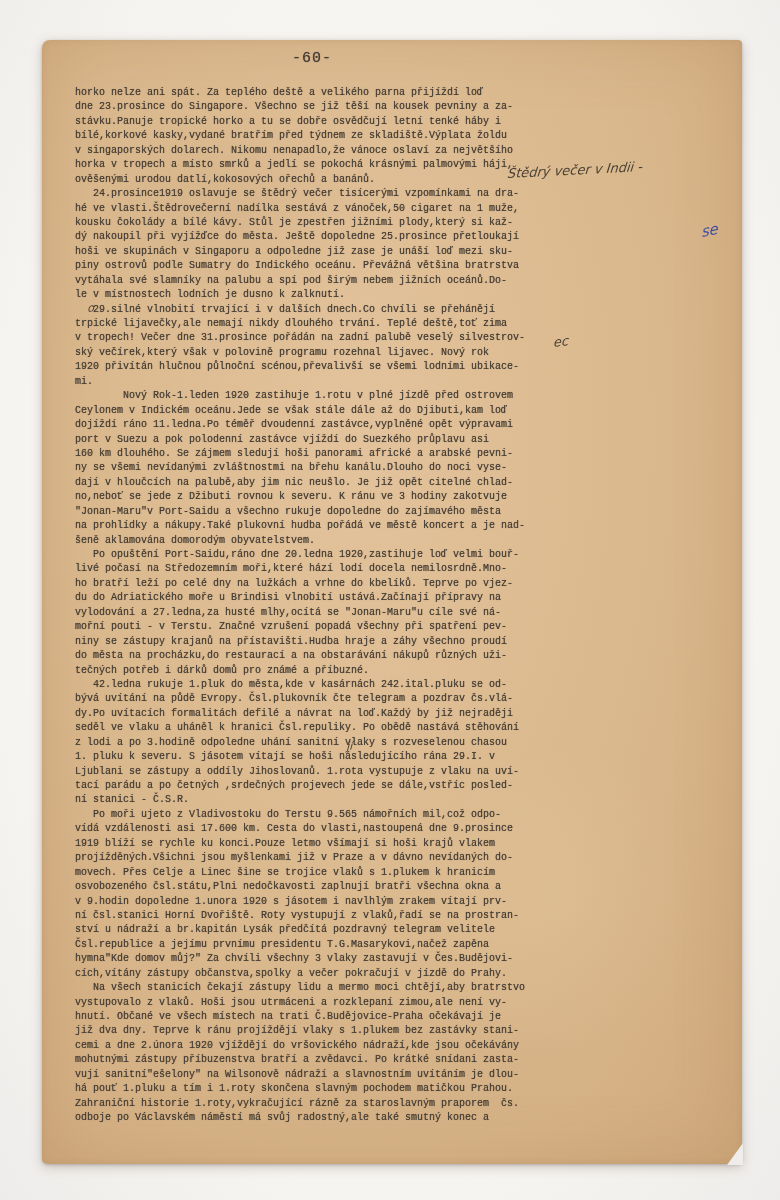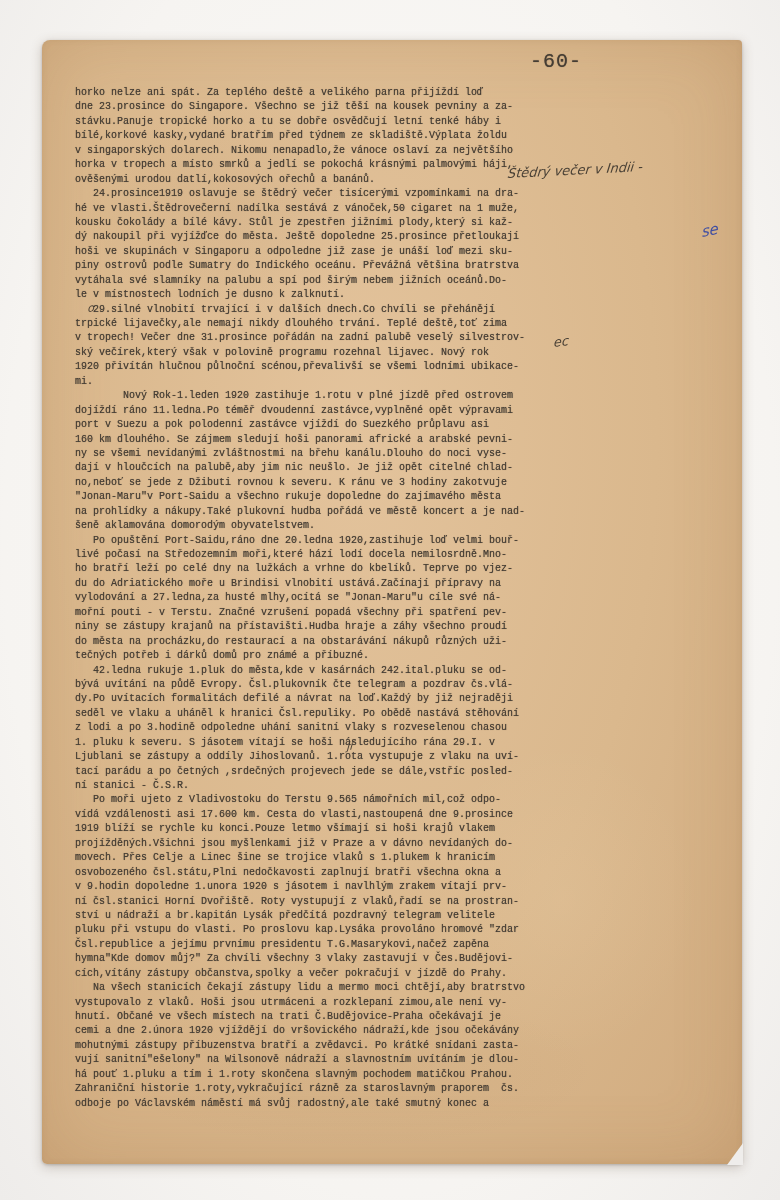--- a/index.html
+++ b/index.html
@@ -17,22 +17,22 @@
   }
   .corner-cut{
     position:absolute;right:-1px;bottom:-1px;width:0;height:0;
     border-left:16px solid transparent;border-bottom:22px solid #efedeb;
   }
   .texture{position:absolute;pointer-events:none;border-radius:50%;}
   .tex1{left:40px;top:60px;width:300px;height:220px;background:radial-gradient(ellipse,rgba(120,80,40,.06),transparent 70%);}
   .tex2{left:380px;top:700px;width:280px;height:320px;background:radial-gradient(ellipse,rgba(255,235,200,.10),transparent 70%);}
   .tex3{left:60px;top:950px;width:500px;height:160px;background:radial-gradient(ellipse,rgba(120,80,40,.05),transparent 70%);}
   .page-number{
-    position:absolute;left:0;top:10px;width:540px;text-align:right;
-    font-size:20px;letter-spacing:1px;color:#453d34;
+    position:absolute;left:0;top:10px;width:540px;text-align:center;
+    font-size:15px;letter-spacing:1px;color:#453d34;
     text-shadow:0 0 0.8px rgba(70,60,48,.8);
   }
   .body-text{
     position:absolute;left:33px;top:46px;width:648px;
     font-size:10px;line-height:14.45px;color:#463e35;
     text-shadow:0 0 0.7px rgba(70,60,48,.75);
   }
   .line{white-space:pre;height:14.45px;}
   .annotation{
     position:absolute;font-family:"DejaVu Sans",sans-serif;font-style:italic;
@@ -65,20 +65,21 @@
       <div class="line">piny ostrovů podle Sumatry do Indického oceánu. Převážná většina bratrstva</div>
       <div class="line">vytáhala své slamníky na palubu a spí pod širým nebem jižních oceánů.Do-</div>
       <div class="line">le v místnostech lodních je dusno k zalknutí.</div>
       <div class="line">   29.silné vlnobití trvající i v dalších dnech.Co chvíli se přehánějí</div>
       <div class="line">trpické lijavečky,ale nemají nikdy dlouhého trvání. Teplé deště,toť zima</div>
       <div class="line">v tropech! Večer dne 31.prosince pořádán na zadní palubě veselý silvestrov-</div>
       <div class="line">ský večírek,který však v polovině programu rozehnal lijavec. Nový rok</div>
       <div class="line">1920 přivítán hlučnou půlnoční scénou,převalivší se všemi lodními ubikace-</div>
       <div class="line">mi.</div>
       <div class="line">        Nový Rok-1.leden 1920 zastihuje 1.rotu v plné jízdě před ostrovem</div>
+      <div class="line">Ceylonem v Indickém oceánu.Jede se však stále dále až do Djibuti,kam loď</div>
       <div class="line">dojíždí ráno 11.ledna.Po téměř dvoudenní zastávce,vyplněné opět výpravami</div>
       <div class="line">port v Suezu a pok polodenní zastávce vjíždí do Suezkého průplavu asi</div>
       <div class="line">160 km dlouhého. Se zájmem sledují hoši panorami africké a arabské pevni-</div>
       <div class="line">ny se všemi nevídanými zvláštnostmi na břehu kanálu.Dlouho do noci vyse-</div>
       <div class="line">dají v hloučcích na palubě,aby jim nic neušlo. Je již opět citelné chlad-</div>
       <div class="line">no,neboť se jede z Džibuti rovnou k severu. K ránu ve 3 hodiny zakotvuje</div>
       <div class="line">"Jonan-Maru"v Port-Saidu a všechno rukuje dopoledne do zajímavého města</div>
       <div class="line">na prohlídky a nákupy.Také plukovní hudba pořádá ve městě koncert a je nad-</div>
       <div class="line">šeně aklamována domorodým obyvatelstvem.</div>
       <div class="line">   Po opuštění Port-Saidu,ráno dne 20.ledna 1920,zastihuje loď velmi bouř-</div>
@@ -101,27 +102,27 @@
       <div class="line">ní stanici - Č.S.R.</div>
       <div class="line">   Po moři ujeto z Vladivostoku do Terstu 9.565 námořních mil,což odpo-</div>
       <div class="line">vídá vzdálenosti asi 17.600 km. Cesta do vlasti,nastoupená dne 9.prosince</div>
       <div class="line">1919 blíží se rychle ku konci.Pouze letmo všímají si hoši krajů vlakem</div>
       <div class="line">projížděných.Všichni jsou myšlenkami již v Praze a v dávno nevídaných do-</div>
       <div class="line">movech. Přes Celje a Linec šine se trojice vlaků s 1.plukem k hranicím</div>
       <div class="line">osvobozeného čsl.státu,Plni nedočkavosti zaplnují bratři všechna okna a</div>
       <div class="line">v 9.hodin dopoledne 1.unora 1920 s jásotem i navlhlým zrakem vítají prv-</div>
       <div class="line">ní čsl.stanici Horní Dvořiště. Roty vystupují z vlaků,řadí se na prostran-</div>
       <div class="line">ství u nádraží a br.kapitán Lysák předčítá pozdravný telegram velitele</div>
-      <div class="line">pluku při vstupu do vlasti. Po proslovu kap.Lysáka provoláno hromové "zdar</div>
       <div class="line">Čsl.republice a jejímu prvnímu presidentu T.G.Masarykovi,načež zapěna</div>
       <div class="line">hymna"Kde domov můj?" Za chvíli všechny 3 vlaky zastavují v Čes.Budějovi-</div>
       <div class="line">cích,vítány zástupy občanstva,spolky a večer pokračují v jízdě do Prahy.</div>
       <div class="line">   Na všech stanicích čekají zástupy lidu a mermo moci chtějí,aby bratrstvo</div>
       <div class="line">vystupovalo z vlaků. Hoši jsou utrmáceni a rozklepaní zimou,ale není vy-</div>
       <div class="line">hnutí. Občané ve všech místech na trati Č.Budějovice-Praha očekávají je</div>
+      <div class="line">již dva dny. Teprve k ránu projíždějí vlaky s 1.plukem bez zastávky stani-</div>
       <div class="line">cemi a dne 2.února 1920 vjíždějí do vršovického nádraží,kde jsou očekávány</div>
       <div class="line">mohutnými zástupy příbuzenstva bratří a zvědavci. Po krátké snídani zasta-</div>
       <div class="line">vují sanitní"ešelony" na Wilsonově nádraží a slavnostním uvítáním je dlou-</div>
       <div class="line">há pouť 1.pluku a tím i 1.roty skončena slavným pochodem matičkou Prahou.</div>
       <div class="line">Zahraniční historie 1.roty,vykračující rázně za staroslavným praporem  čs.</div>
       <div class="line">odboje po Václavském náměstí má svůj radostný,ale také smutný konec a</div>
     </div>
 
   <div id="annotations">
       <span class="annotation" style="left: 466px; top: 126px; font-size: 13px; color: rgb(62, 55, 46); transform: rotate(-3deg) skewX(-10deg);">Štědrý večer v Indii -</span>

